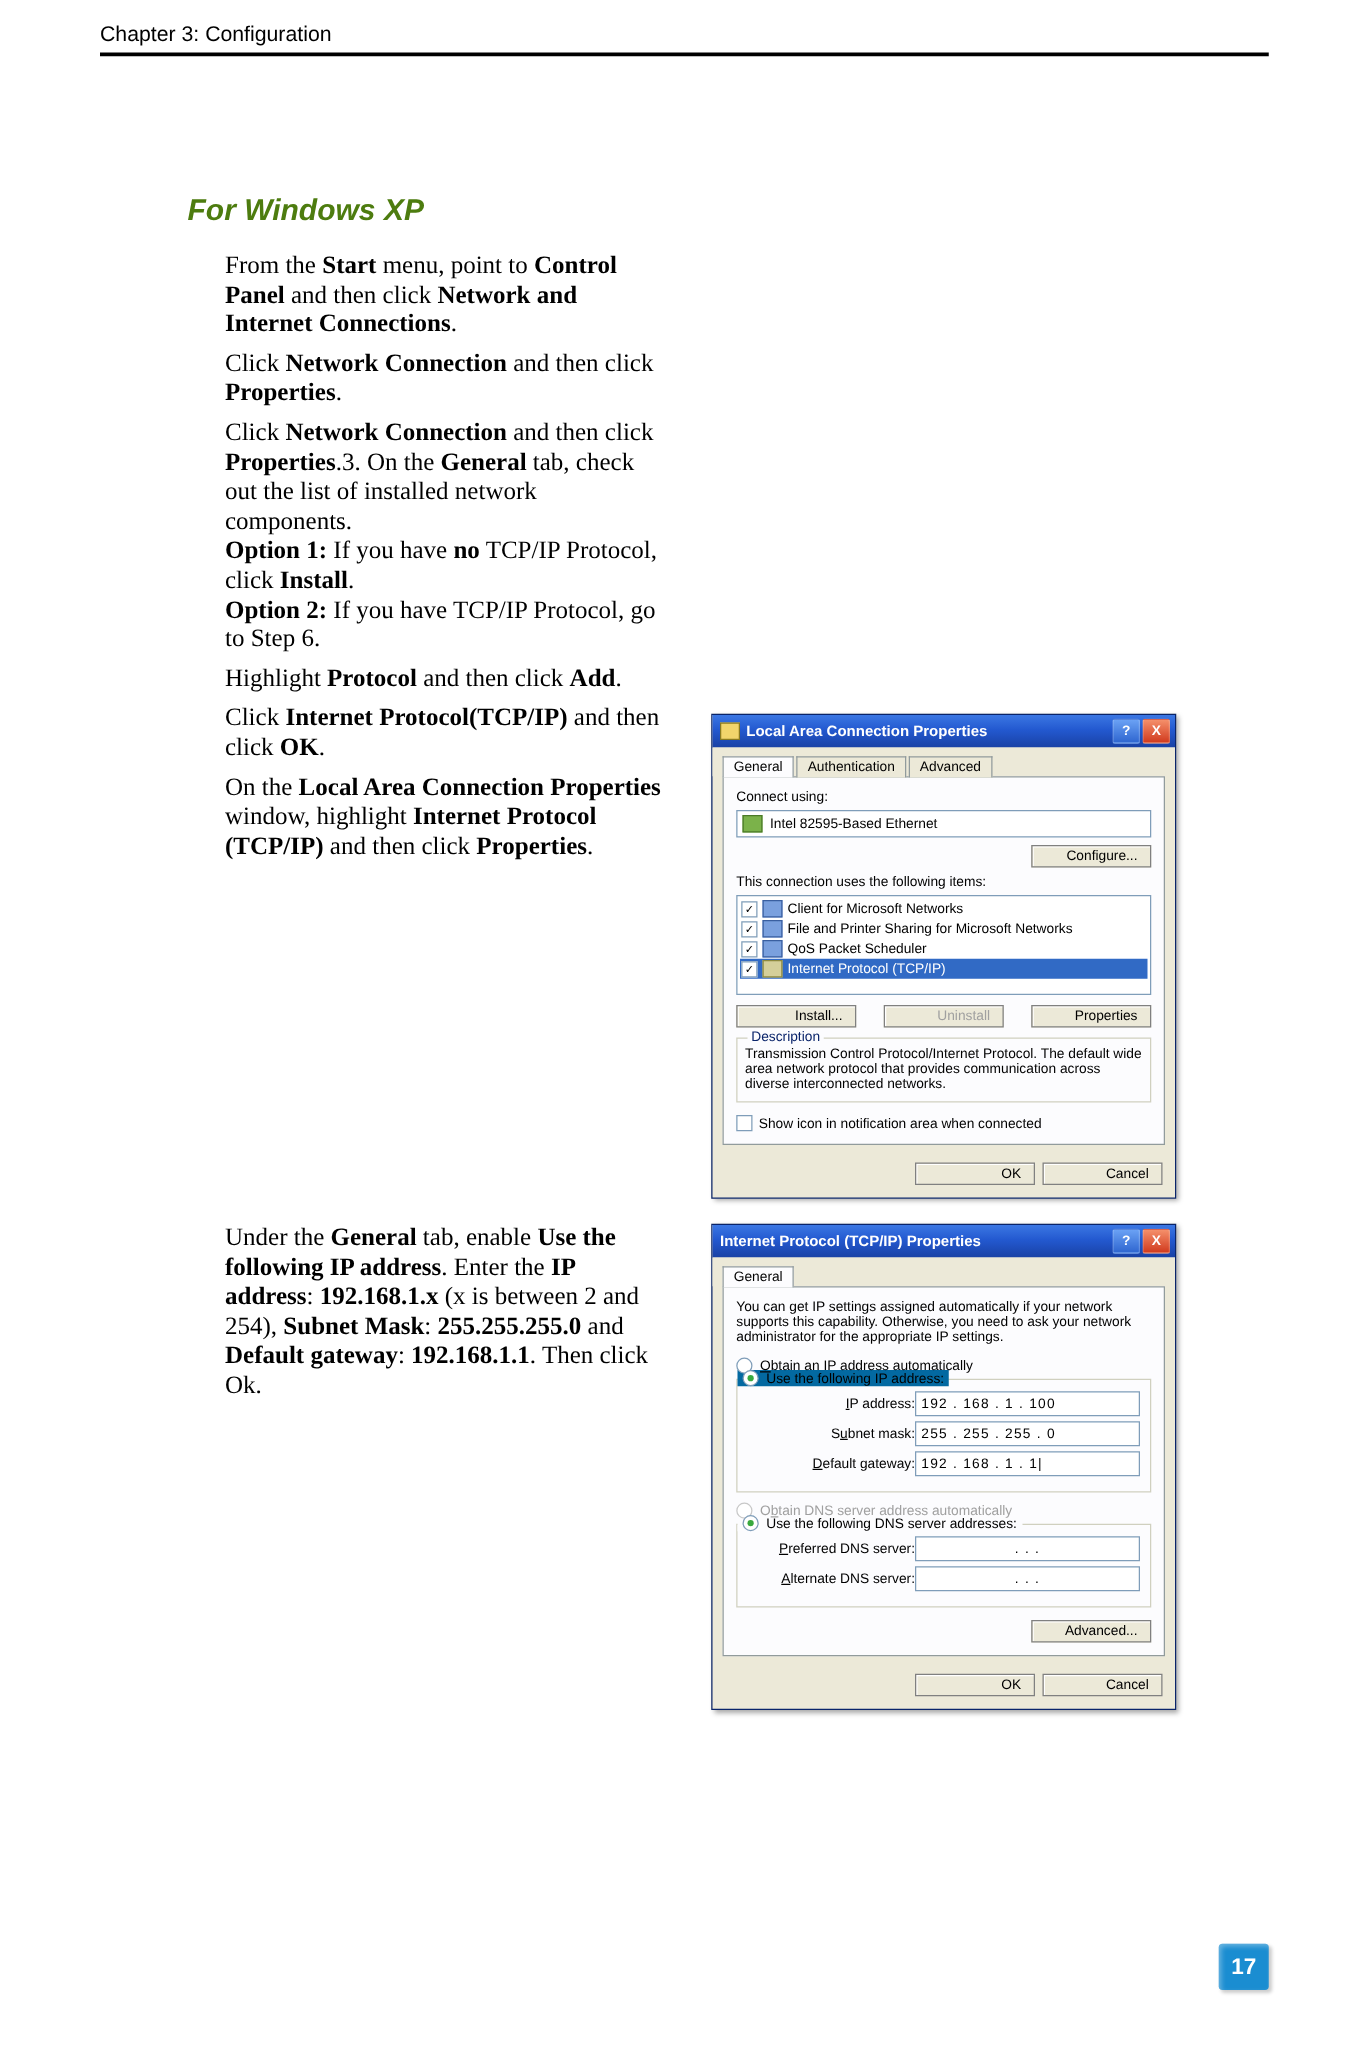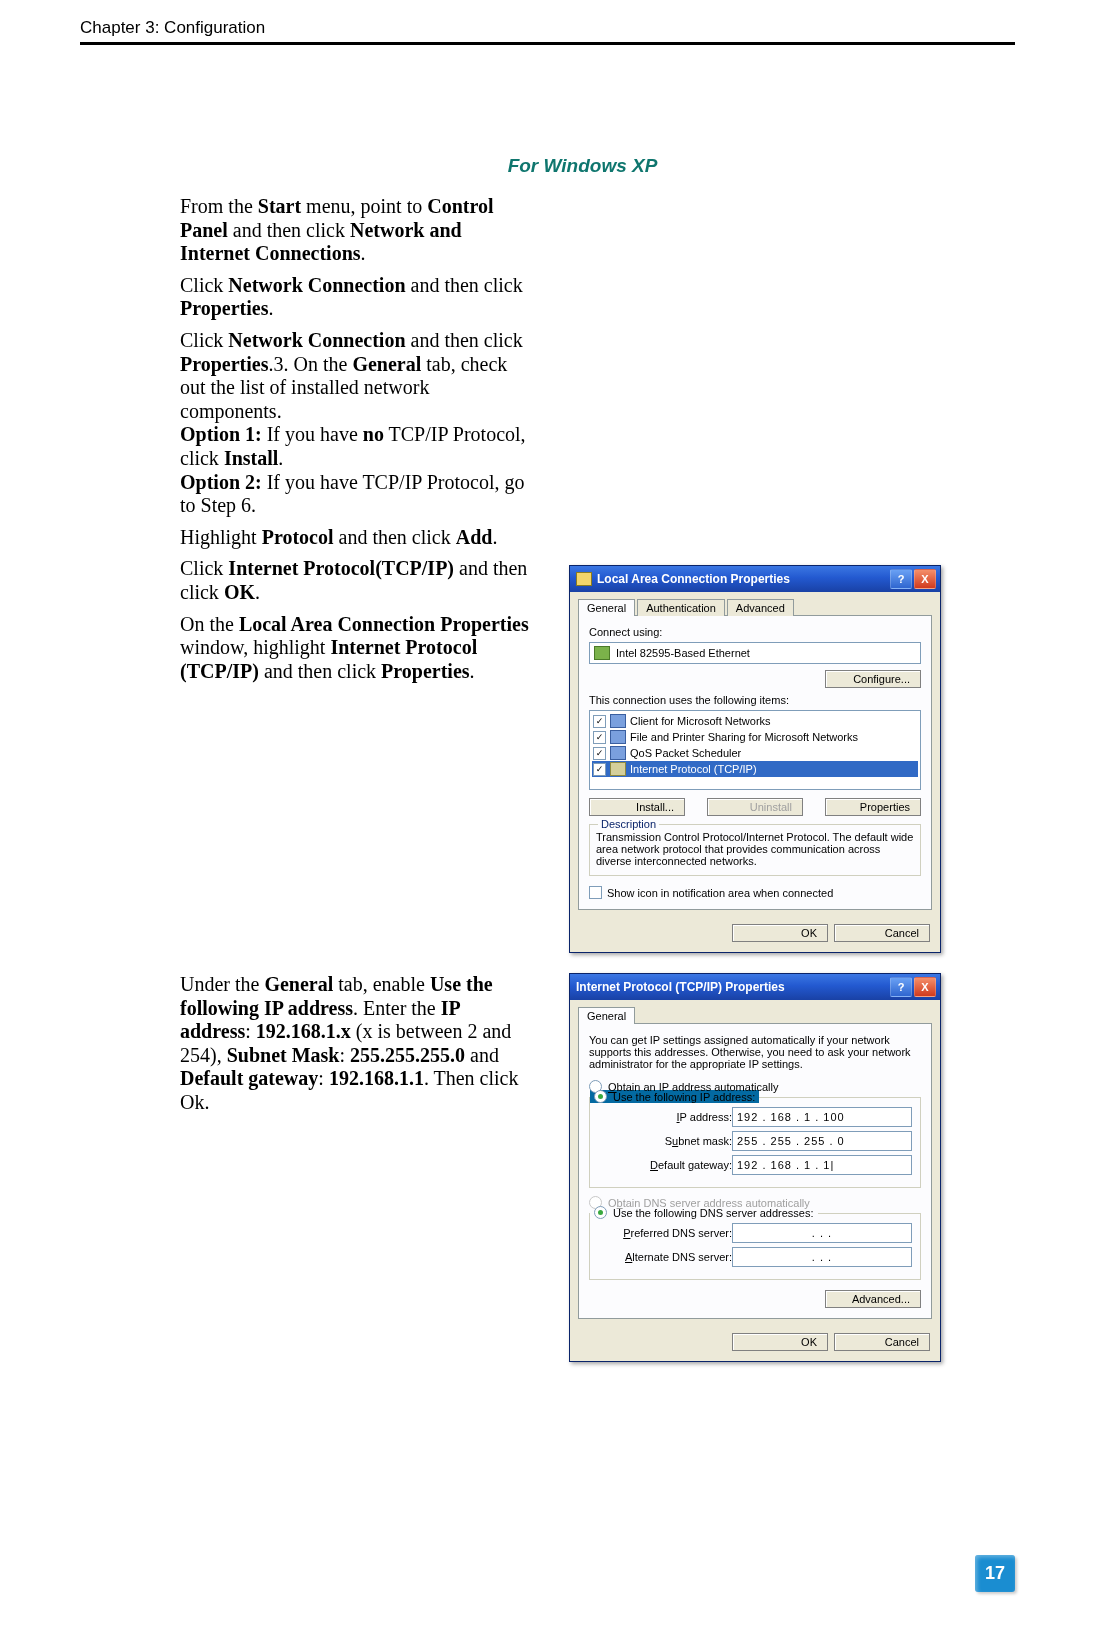--- a/index.html
+++ b/index.html
@@ -21,24 +21,23 @@
     padding-bottom: 4px;
     border-bottom: 3px solid #000;
   }
   .content {
     padding: 110px 0 0 70px;
   }
   .section-title {
     font-family: Verdana, Geneva, sans-serif;
     font-weight: 700;
     font-style: italic;
-    color: #0f766e;
-    font-size: 19px;
+    color: #4d7c0f;
+    font-size: 24px;
     margin-bottom: 18px;
-    text-align: center;
   }
   .body-row {
     display: flex;
     gap: 34px;
   }
   .body-col {
     width: 385px;
   }
   .para {
     font-size: 20px;
@@ -251,21 +250,21 @@
             <span>Internet Protocol (TCP/IP) Properties</span>
             <span class="titlebar-buttons">
               <span class="tb-btn tb-help">?</span>
               <span class="tb-btn tb-close">X</span>
             </span>
           </div>
           <div class="xp-tabs">
             <div class="xp-tab active">General</div>
           </div>
           <div class="xp-panel">
-            <div style="font-size:11px;margin-bottom:10px;">You can get IP settings assigned automatically if your network supports this addresses. Otherwise, you need to ask your network administrator for the appropriate IP settings.</div>
+            <div style="font-size:11px;margin-bottom:10px;">You can get IP settings assigned automatically if your network supports this capability. Otherwise, you need to ask your network administrator for the appropriate IP settings.</div>
 
             <div class="radio-row">
               <span class="radio"></span>
               <span style="font-size:11px;"><u class="dotted">O</u><span>btain an IP address automatically</span></span>
             </div>
             <div class="groupbox">
               <div class="radio-row" style="margin-left:-8px;margin-top:-16px;background:#0369a1;width:fit-content;padding:0 4px;">
                 <span class="radio sel"></span>
                 <span style="font-size:11px;">Use the following IP address:</span>
               </div>

